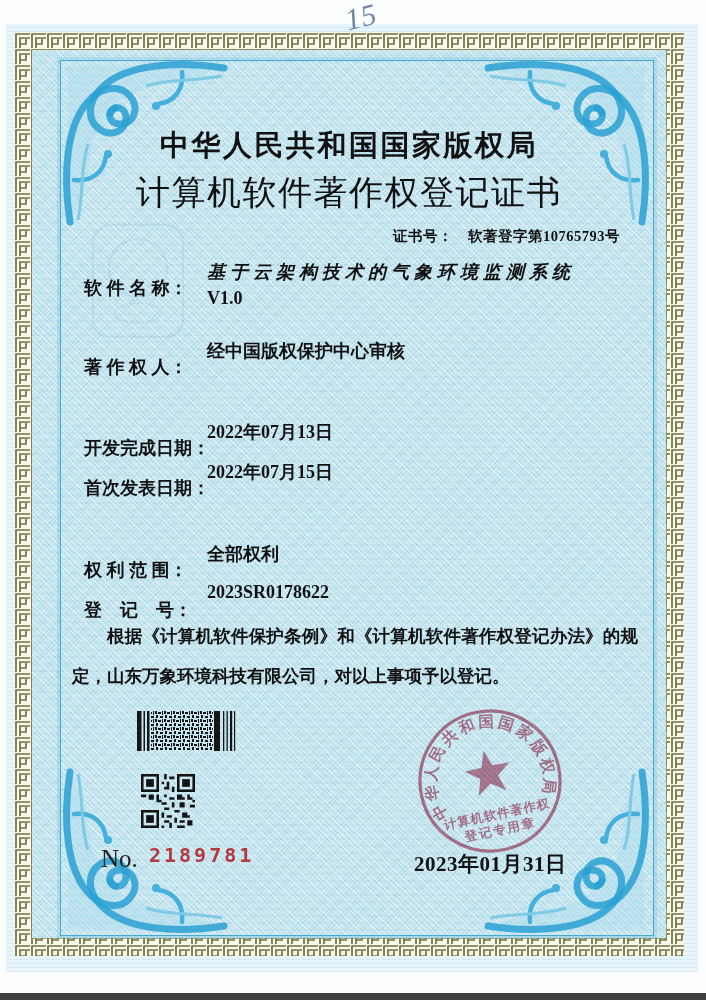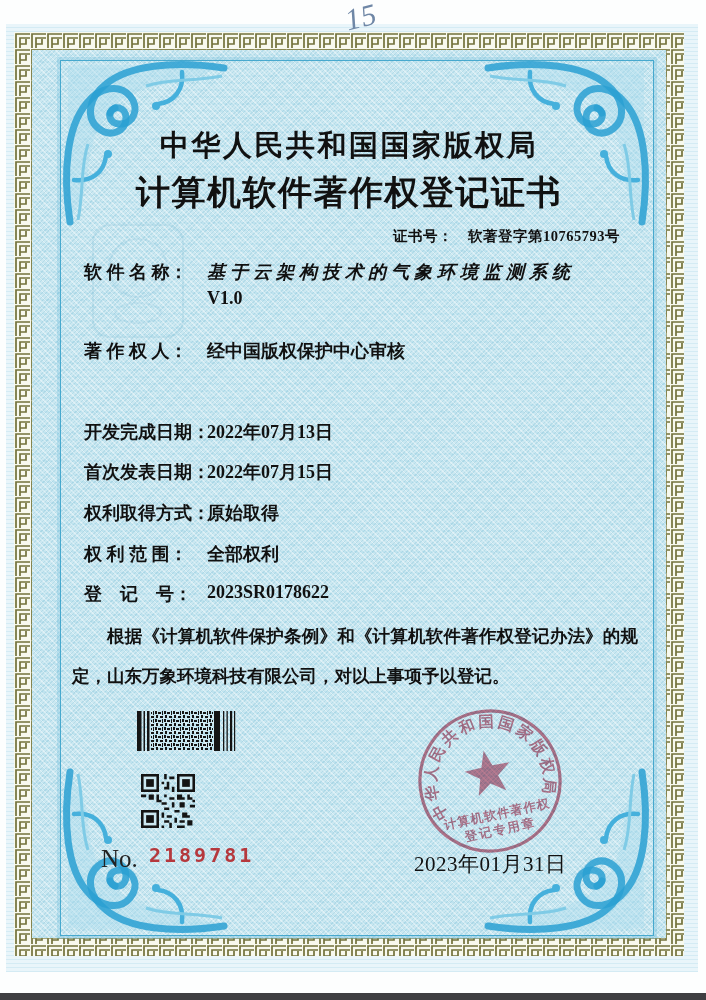--- a/index.html
+++ b/index.html
@@ -45,48 +45,48 @@
     position:absolute; left:345px; top:0px;
     font-style:italic; font-size:30px; color:#6f87a6;
     transform:rotate(-14deg); letter-spacing:1px;
   }
   .title-authority{
     position:absolute; left:32px; top:126px; width:634px; text-align:center;
     font-size:29px; font-weight:bold; letter-spacing:2.5px;
   }
   .title-doc{
     position:absolute; left:32px; top:170px; width:634px; text-align:center;
-    font-size:34px; font-weight:bold; letter-spacing:1.5px;
+    font-size:34px; font-weight:normal; letter-spacing:1.5px;
   }
   .cert-no{
     position:absolute; right:86px; top:227px;
     font-size:14.5px; font-weight:bold; letter-spacing:.5px;
   }
   .frow{ position:absolute; left:84px; font-size:18px; font-weight:bold; }
-  .frow .lbl{ display:inline-block; }
+  .frow .lbl{ display:inline-block;margin-top:16px; }
   .frow .val{ position:absolute; left:123px; top:0; white-space:nowrap; }
   .frow .val2{ position:absolute; left:123px; top:28px; }
   .val-wide{ letter-spacing:5px;font-style:italic; }
   .statement{
     position:absolute; left:72px; top:616px; width:566px;
     font-size:17.5px; font-weight:bold; line-height:40px;
     text-indent:2em; text-align:justify;
   }
   .barcode{ position:absolute; left:137px; top:711px; }
   .qrcode{ position:absolute; left:141px; top:774px; }
   .seal{ position:absolute; left:404px; top:695px; opacity:.82; mix-blend-mode:multiply; }
   .serial-label{ position:absolute; left:101px; top:845px; font-size:25px; color:#222; }
   .serial-number{
     position:absolute; left:149px; top:843px;
     font-family:"DejaVu Sans Mono",monospace; font-size:20px; font-weight:bold;
     color:#b5383d; letter-spacing:3px;
   }
   .issue-date{
     position:absolute; left:414px; top:850px;
-    font-size:21px; font-weight:normal; letter-spacing:.5px;
+    font-size:21px; font-weight:bold; letter-spacing:.5px;
   }
   .scan-strip{ position:absolute; left:0; bottom:0; width:706px; height:7px; background:#3f3f42; }
 </style>
 </head>
 <body>
 
 <div class="page">
 
   <div class="outer-tint"></div>
 
@@ -146,24 +146,20 @@
     <span class="val">经中国版权保护中心审核</span>
   </div>
   <div class="frow" style="top:420px">
     <span class="lbl">开发完成日期：</span>
     <span class="val">2022年07月13日</span>
   </div>
   <div class="frow" style="top:460px">
     <span class="lbl">首次发表日期：</span>
     <span class="val">2022年07月15日</span>
   </div>
-  <div class="frow" style="top:501px">
-    <span class="lbl">权利取得方式：</span>
-    <span class="val">原始取得</span>
-  </div>
   <div class="frow" style="top:542px">
     <span class="lbl">权 利 范 围：</span>
     <span class="val">全部权利</span>
   </div>
   <div class="frow" style="top:582px">
     <span class="lbl">登　记　号：</span>
     <span class="val">2023SR0178622</span>
   </div>
 
   <div class="statement">根据《计算机软件保护条例》和《计算机软件著作权登记办法》的规定，山东万象环境科技有限公司，对以上事项予以登记。</div>

